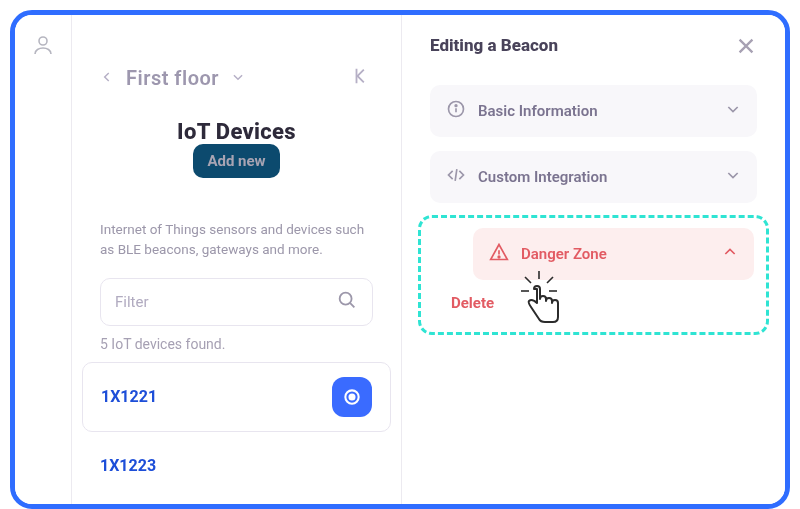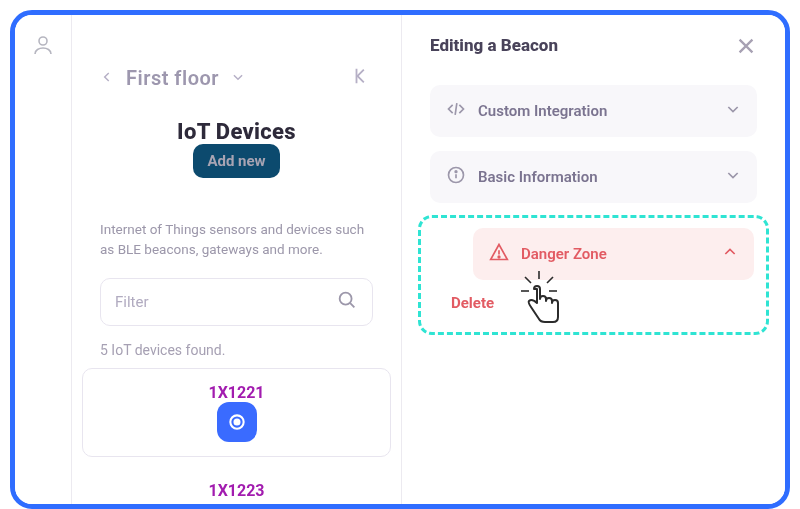--- a/index.html
+++ b/index.html
@@ -49,33 +49,33 @@
   .add-btn {
     background: #0c4a6e; color: #a8a4b3;
     font-weight: 700; font-size: 15px;
     border: none; border-radius: 10px;
     padding: 8px 14px; cursor: pointer;
   }
   .sec-desc { color: #9c97aa; font-size: 13.5px; line-height: 1.5; margin-bottom: 18px; margin-top: 41px; }
   .filter-box {
     display: flex; align-items: center; justify-content: space-between;
     border: 1px solid #e8e5ef; border-radius: 10px;
-    padding: 10px 14px; margin-bottom: 16px;
+    padding: 10px 14px; margin-bottom: 10px;
   }
   .filter-input {
     border: none; outline: none; font-size: 15px; color: #5c566c;
     width: 100%;
   }
   .filter-input::placeholder { color: #b1abc0; }
   .found-text { color: #a6a0b3; font-size: 14px; margin-bottom: 10px; }
   .dev-list { margin-left: -28px; margin-right: -28px; }
   .dev-item {
     padding: 16px 28px;
-    font-size: 16px; font-weight: 700; color: #a21caf;
-    display: flex; align-items: center; justify-content: space-between; flex-direction: column;
+    font-size: 16px; font-weight: 700; color: #1d4ed8;
+    display: flex; align-items: center; justify-content: space-between;
   }
   .dev-item.selected {
     margin: 0 10px 8px 10px; padding: 14px 18px;
     border: 1px solid #e8e5ef; border-radius: 10px;
   }
   .beacon-chip {
     width: 40px; height: 40px; border-radius: 12px;
     background: #3a6bff;
     display: flex; align-items: center; justify-content: center;
   }
@@ -201,43 +201,43 @@
         <span class="close-btn">
           <svg width="22" height="22" viewBox="0 0 24 24" fill="none" stroke="currentColor" stroke-width="2.5">
               <path d="M5 5l14 14M19 5L5 19"></path>
             </svg>
         </span>
       </div>
 
       <div class="acc-item">
         <span>
           <svg width="20" height="20" viewBox="0 0 24 24" fill="none" stroke="#9c97aa" stroke-width="2">
+              <circle cx="12" cy="12" r="9"></circle>
+              <path d="M12 11v5"></path>
+              <circle cx="12" cy="8" r="1" fill="#9c97aa"></circle>
+            </svg>
+        </span>
+        <span>Basic Information</span>
+        <span class="spacer"></span>
+        <span>
+          <svg width="16" height="16" viewBox="0 0 24 24" fill="none" stroke="#9c97aa" stroke-width="2.5">
+              <path d="M5 9l7 7 7-7"></path>
+            </svg>
+        </span>
+      </div>
+
+      <div class="acc-item">
+        <span>
+          <svg width="20" height="20" viewBox="0 0 24 24" fill="none" stroke="#9c97aa" stroke-width="2">
               <path d="M8 7l-5 5 5 5"></path>
               <path d="M16 7l5 5-5 5"></path>
               <path d="M13 5l-2 14"></path>
             </svg>
         </span>
         <span>Custom Integration</span>
-        <span class="spacer"></span>
-        <span>
-          <svg width="16" height="16" viewBox="0 0 24 24" fill="none" stroke="#9c97aa" stroke-width="2.5">
-              <path d="M5 9l7 7 7-7"></path>
-            </svg>
-        </span>
-      </div>
-
-      <div class="acc-item">
-        <span>
-          <svg width="20" height="20" viewBox="0 0 24 24" fill="none" stroke="#9c97aa" stroke-width="2">
-              <circle cx="12" cy="12" r="9"></circle>
-              <path d="M12 11v5"></path>
-              <circle cx="12" cy="8" r="1" fill="#9c97aa"></circle>
-            </svg>
-        </span>
-        <span>Basic Information</span>
         <span class="spacer"></span>
         <span>
           <svg width="16" height="16" viewBox="0 0 24 24" fill="none" stroke="#9c97aa" stroke-width="2.5">
               <path d="M5 9l7 7 7-7"></path>
             </svg>
         </span>
       </div>
 
       <div class="danger-wrap">
         <div class="acc-item acc-danger">

